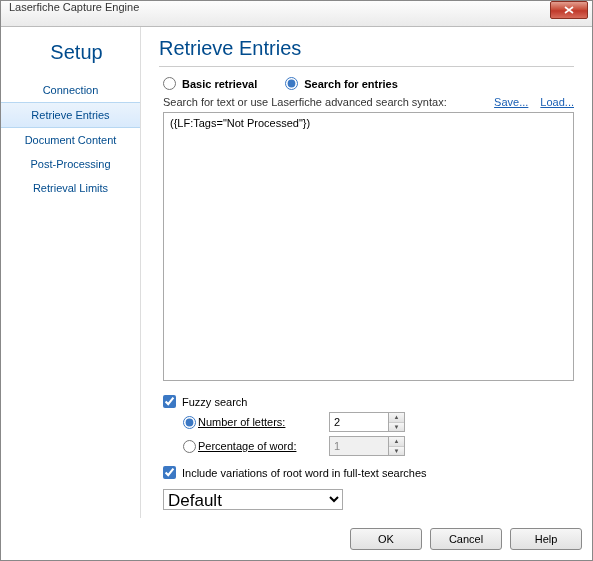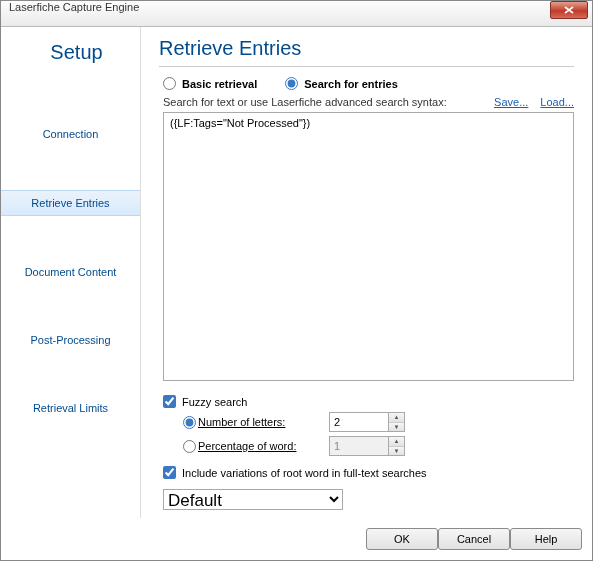--- a/index.html
+++ b/index.html
@@ -54,21 +54,20 @@
     padding: 4px 0 14px 0;
     font-weight: normal;
     margin-left: 12px;
   }
   .nav-item {
     text-align: center;
     color: #004b8d;
     padding: 6px 0;
     cursor: pointer;
     font-size: 11px;
-    margin-top: 44px;
   }
   .nav-item.selected {
     background: linear-gradient(#eaf3fc, #d9eafc);
     border-top: 1px solid #b7d7f2;
     border-bottom: 1px solid #b7d7f2;
   }
   .main {
     flex: 1;
     padding: 10px 18px 8px 18px;
     display: flex;
@@ -176,20 +175,21 @@
   .case-row select {
     width: 180px;
     height: 21px;
     font-size: 17px;
     border: 1px solid #a9a9a9;
     background: #fff;
   }
   .button-row {
     display: flex;
     justify-content: flex-end;
+    gap: 8px;
     padding: 10px 10px 10px 0;
     border-top: 0;
   }
   .btn {
     min-width: 72px;
     height: 22px;
     background: linear-gradient(#f6f6f6,#e2e2e2);
     border: 1px solid #8a8a8a;
     border-radius: 3px;
     font-size: 11px;

